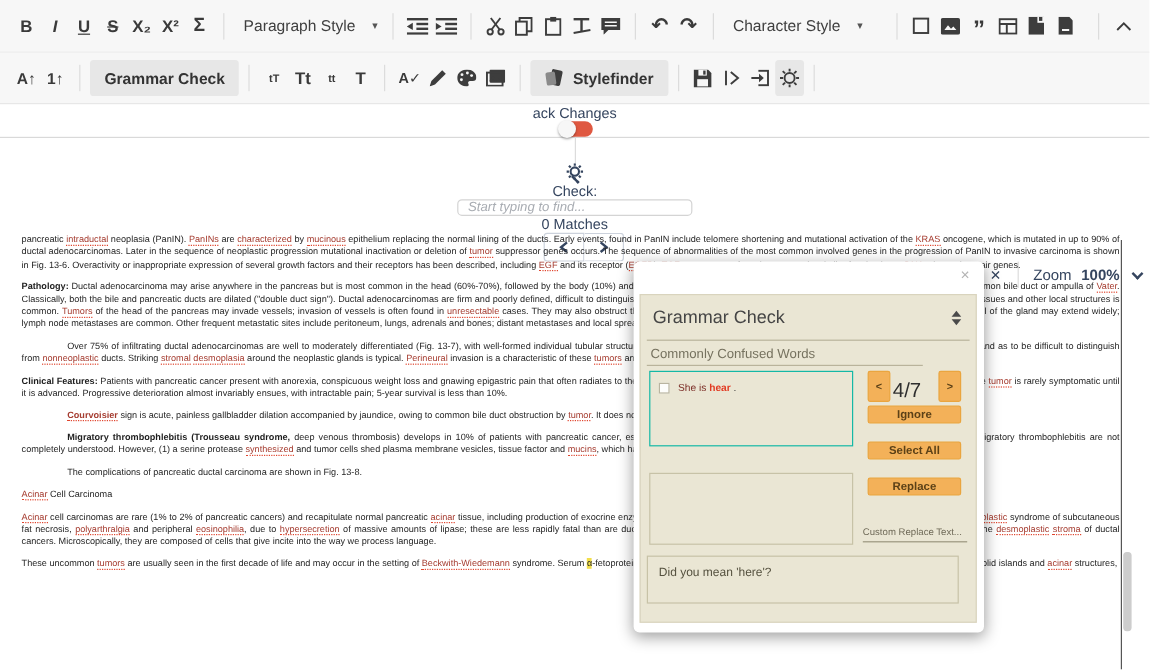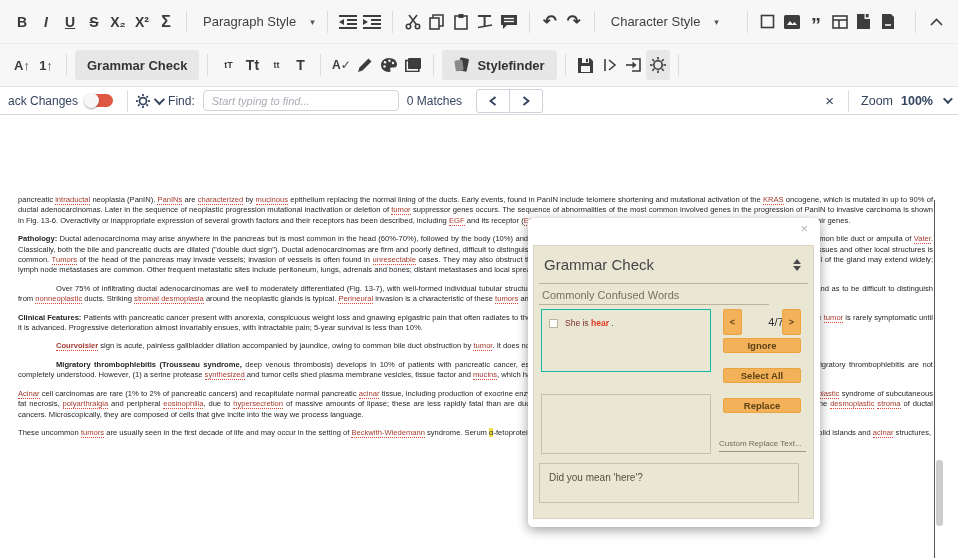--- a/index.html
+++ b/index.html
@@ -23,21 +23,21 @@
            height:30px;padding:0 12px;font-size:13px;font-weight:bold;color:#333;cursor:pointer;}
   .icon{display:flex;align-items:center;justify-content:center;}
   svg{display:block;}
   .gearwrap{background:#e7e7e7;border-radius:3px;}
   .casebtn{font-weight:bold;color:#3a3a3a;}
   .casebtn .big{font-size:14px;} .casebtn .small{font-size:9px;}
 
   
   .fb{position:absolute;left:0;top:87px;width:958px;height:28px;background:#fff;
       border-bottom:1px solid #d9d9d9;display:flex;align-items:center;box-sizing:border-box;
-      padding:0 8px;color:#35455f;font-size:12px;}
+      padding:0 8px;color:#35455f;font-size:12px;flex-direction:column;}
   .toggle{width:27px;height:13px;border-radius:7px;background:#df5841;position:relative;
           margin:0 6px 0 8px;cursor:pointer;flex:none;}
   .toggle .knob{position:absolute;left:-2px;top:-1px;width:15px;height:15px;border-radius:50%;
           background:#f7f7f7;box-shadow:0 1px 2px rgba(0,0,0,.35);}
   .findinput{width:178px;height:19px;border:1px solid #d4d4d4;border-radius:4px;margin:0 8px;
           font-size:11px;padding:0 8px;color:#333;outline:none;font-family:inherit;}
   .findinput::placeholder{color:#a9adb3;font-style:italic;}
   .navbtn{width:32px;height:22px;border:1px solid #ccd2dc;background:#fff;display:flex;
           align-items:center;justify-content:center;color:#35455f;cursor:pointer;}
   .navbtn.first{border-radius:3px 0 0 3px;} .navbtn.last{border-radius:0 3px 3px 0;border-left:none;}
@@ -77,21 +77,21 @@
   .gc-section{position:absolute;left:8px;top:43px;font-size:11px;color:#76725f;}
   .hr2{position:absolute;left:5px;right:44px;top:58px;border-top:1px solid #b9b39b;}
   .sentbox{position:absolute;left:7px;top:63px;width:170px;height:63px;border:1px solid #14b8a6;}
   .sentbox .cb{position:absolute;left:7px;top:9px;width:9px;height:9px;background:#fdfdfb;border:1px solid #b9b4a0;}
   .sent{position:absolute;left:23px;top:8px;font-size:8.5px;color:#7b2d26;}
   .sent .err{color:#e23a22;font-weight:bold;}
   .sent .tail{color:#3c3c3c;}
   .obtn{position:absolute;background:#f3b159;border:1px solid #eaa53f;border-radius:2px;
         display:flex;align-items:center;justify-content:center;color:#5c4117;font-weight:bold;cursor:pointer;}
   .arrbtn{width:19px;height:26px;font-size:9px;}
-  .counter{position:absolute;left:224px;top:70px;width:36px;text-align:center;font-size:11px;color:#2e2e2e;}
+  .counter{position:absolute;left:210px;top:70px;width:36px;font-size:17px;color:#2e2e2e;}
   .actbtn{left:189px;width:78px;height:15px;font-size:9.5px;}
   .sugbox2{position:absolute;left:7px;top:148px;width:170px;height:60px;border:1px solid #c7c2a7;}
   .custom{position:absolute;left:185px;top:193px;width:87px;text-align:left;font-size:8px;color:#6f6a58;
           border-bottom:1px solid #9b967e;padding-bottom:3px;cursor:pointer;}
   .meanbox{position:absolute;left:5px;top:217px;width:260px;height:40px;border:1px solid #c7c2a7;}
   .meantxt{position:absolute;left:9px;top:8px;font-size:10px;color:#55513f;}
 
   
   .sic{stroke:#3d3d3d;fill:none;stroke-width:1.6;}
   .sicf{fill:#3d3d3d;stroke:none;}
@@ -341,21 +341,21 @@
           <line x1="0" y1="8" x2="2.4" y2="8"></line>
           <line x1="13.6" y1="8" x2="16" y2="8"></line>
           <line x1="2.4" y1="2.4" x2="4.1" y2="4.1"></line>
           <line x1="11.9" y1="11.9" x2="13.6" y2="13.6"></line>
           <line x1="2.4" y1="13.6" x2="4.1" y2="11.9"></line>
           <line x1="11.9" y1="4.1" x2="13.6" y2="2.4"></line>
         </g>
       </svg>
   </span>
   <span class="vchev" style="width:6px;height:6px;margin:0 6px 0 4px"></span>
-  <span>Find:</span>
+  <span>Check:</span>
   <input class="findinput" placeholder="Start typing to find..." style="">
   <span>0 Matches</span>
   <div style="display:flex;margin-left:14px">
     <div class="navbtn first">
       <svg width="8" height="10" viewBox="0 0 8 10">
           <polyline points="6.5,1 1.5,5 6.5,9" stroke="#35455f" stroke-width="2" fill="none"></polyline>
         </svg>
     </div>
     <div class="navbtn last">
       <svg width="8" height="10" viewBox="0 0 8 10">
@@ -372,20 +372,22 @@
   </div>
 </div>
 
 <div class="doc">
     <p class="body"><span>pancreatic </span><span class="m">intraductal</span><span> neoplasia (PanIN). </span><span class="m">PanINs</span><span> are </span><span class="m">characterized</span><span> by </span><span class="m">mucinous</span><span> epithelium replacing the normal lining of the ducts. Early events, found in PanIN include telomere shortening and mutational activation of the </span><span class="m">KRAS</span><span> oncogene, which is mutated in up to 90% of ductal adenocarcinomas. Later in the sequence of neoplastic progression mutational inactivation or deletion of </span><span class="m">tumor</span><span> suppressor genes occurs. The sequence of abnormalities of the most common involved genes in the progression of PanIN to invasive carcinoma is shown in Fig. 13-6. Overactivity or inappropriate expression of several growth factors and their receptors has been described, including </span><span class="m">EGF</span><span> and its receptor (</span><span class="m">EGFR</span><span>), </span><span class="m">TGF</span><span>-α; a quarter of carcinomas, and a similar fraction loses </span><span class="m">DNA</span><span> mismatch repair genes.</span></p>
     <p class="body"><span class="b">Pathology:</span><span> Ductal adenocarcinoma may arise anywhere in the pancreas but is most common in the head (60%-70%), followed by the body (10%) and tail (10%). Tumors of the head may cause biliary obstruction by compressing the common bile duct or ampulla of </span><span class="m">Vater</span><span>. Classically, both the bile and pancreatic ducts are dilated ("double duct sign"). Ductal adenocarcinomas are firm and poorly defined, difficult to distinguish from surrounding areas of </span><span class="m">fibrosing</span><span> chronic pancreatitis. Invasion of </span><span class="m">peripancreatic</span><span> tissues and other local structures is common. </span><span class="m">Tumors</span><span> of the head of the pancreas may invade vessels; invasion of vessels is often found in </span><span class="m">unresectable</span><span> cases. They may also obstruct the main pancreatic duct and cause atrophy of the body and tail. Carcinomas of the tail of the gland may extend widely; lymph node metastases are common. Other frequent metastatic sites include peritoneum, lungs, adrenals and bones; distant metastases and local spread render most cases </span><span class="m">unresectable</span><span>.</span></p>
     <p class="indent"><span>Over 75% of infiltrating ductal adenocarcinomas are well to moderately differentiated (Fig. 13-7), with well-formed individual tubular structures. The desmoplastic response is marked, but some malignant glands may be so bland as to be difficult to distinguish from </span><span class="m">nonneoplastic</span><span> ducts. Striking </span><span class="m">stromal</span><span> </span><span class="m">desmoplasia</span><span> around the neoplastic glands is typical. </span><span class="m">Perineural</span><span> invasion is a characteristic of these </span><span class="m">tumors</span><span> and accounts for early and persistent pain.</span></p>
     <p class="body"><span class="b">Clinical Features:</span><span> Patients with pancreatic cancer present with anorexia, conspicuous weight loss and gnawing epigastric pain that often radiates to the back in advanced cases. Early diagnosis of pancreatic cancer is unusual because the </span><span class="m">tumor</span><span> is rarely symptomatic until it is advanced. Progressive deterioration almost invariably ensues, with intractable pain; 5-year survival is less than 10%.</span></p>
     <p class="indent"><span class="bm">Courvoisier</span><span> sign is acute, painless gallbladder dilation accompanied by jaundice, owing to common bile duct obstruction by </span><span class="m">tumor</span><span>. It does not identify potentially curable </span><span class="m">tumors</span><span>.</span></p>
     <p class="indent"><span class="b">Migratory thrombophlebitis (Trousseau syndrome,</span><span> deep venous thrombosis) develops in 10% of patients with pancreatic cancer, especially with the mechanisms underlying the </span><span class="m">hypercoagulable</span><span> state that leads to migratory thrombophlebitis are not completely understood. However, (1) a serine protease </span><span class="m">synthesized</span><span> and tumor cells shed plasma membrane vesicles, tissue factor and </span><span class="m">mucins</span><span>, which have procoagulant activity. She is </span><span class="hl">hear</span><span>.</span></p>
+    <p class="indent"><span>The complications of pancreatic ductal carcinoma are shown in Fig. 13-8.</span></p>
+    <p class="heading"><span class="m">Acinar</span><span> Cell Carcinoma</span></p>
     <p class="body"><span class="m">Acinar</span><span> cell carcinomas are rare (1% to 2% of pancreatic cancers) and recapitulate normal pancreatic </span><span class="m">acinar</span><span> tissue, including production of exocrine enzymes. They occur in adults and children. Some patients show a characteristic </span><span class="m">paraneoplastic</span><span> syndrome of subcutaneous fat necrosis, </span><span class="m">polyarthralgia</span><span> and peripheral </span><span class="m">eosinophilia</span><span>, due to </span><span class="m">hypersecretion</span><span> of massive amounts of lipase; these are less rapidly fatal than are ductal adenocarcinomas. </span><span class="m">Acinar</span><span> cell carcinomas are large and circumscribed and lack the </span><span class="m">desmoplastic</span><span> </span><span class="m">stroma</span><span> of ductal cancers. Microscopically, they are composed of cells that give incite into the way we process language.</span></p>
     <p class="body"><span>These uncommon </span><span class="m">tumors</span><span> are usually seen in the first decade of life and may occur in the setting of </span><span class="m">Beckwith-Wiedemann</span><span> syndrome. Serum </span><span class="hly">α</span><span>-fetoprotein levels may be elevated. Microscopically, </span><span class="m">tumors</span><span> are composed of polygonal cells in solid islands and </span><span class="m">acinar</span><span> structures,</span></p>
   </div>
 <div class="pageline"></div>
 <div class="scrollthumb"></div>
 
 <div class="popup">
   <span class="close">×</span>
   <div class="panel">
     <div class="gc-title">Grammar Check</div>

